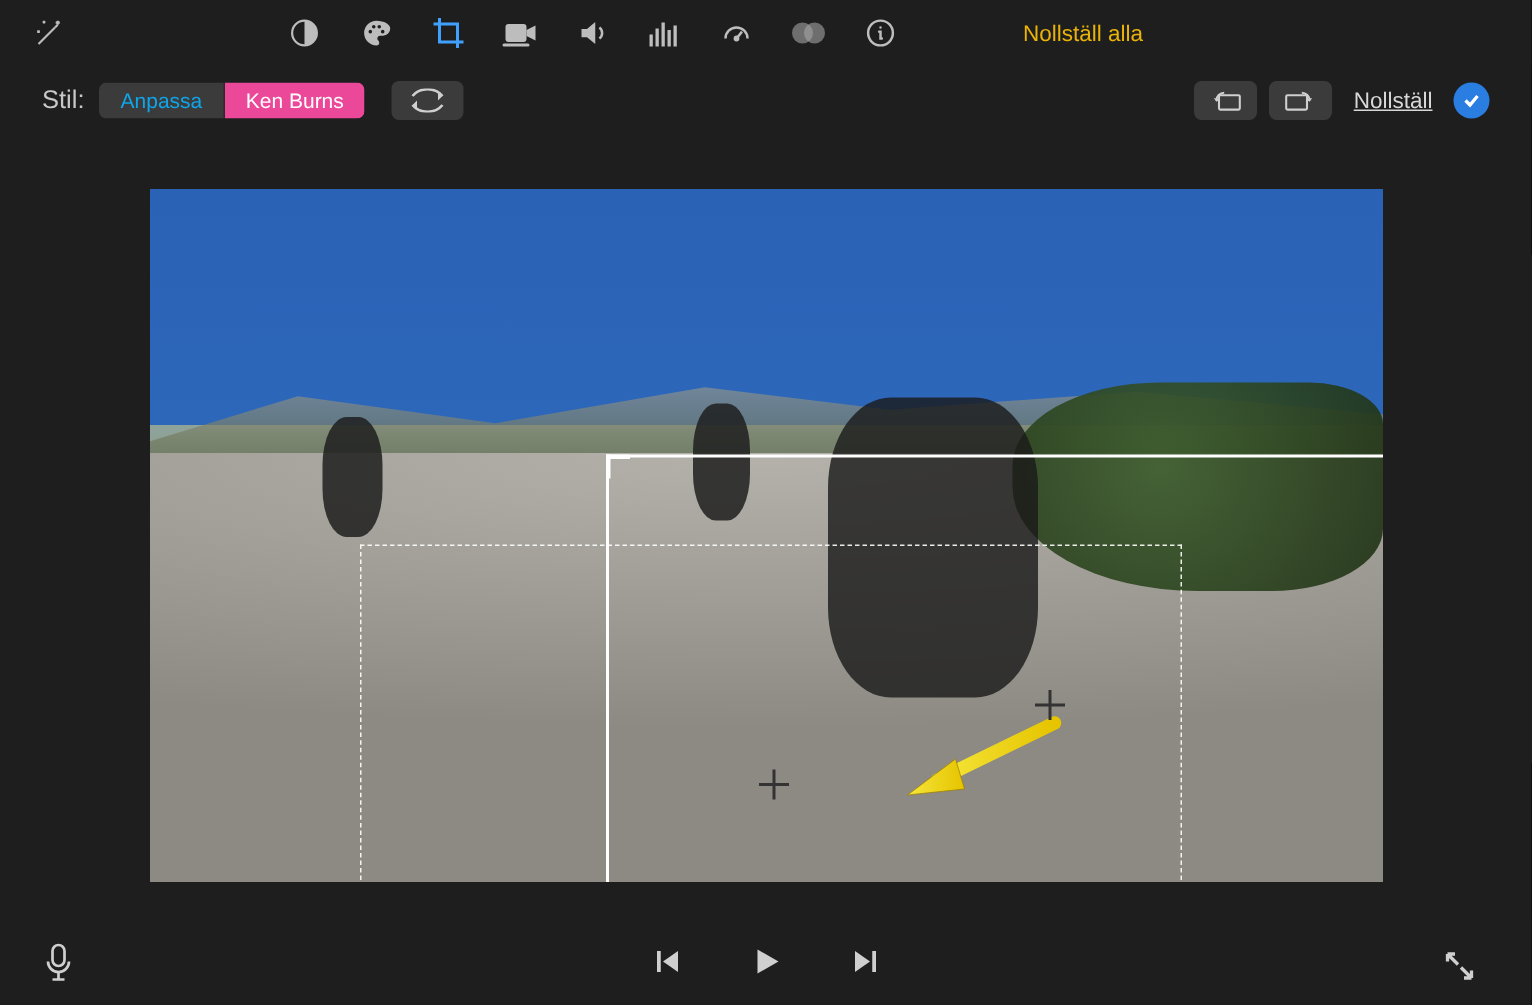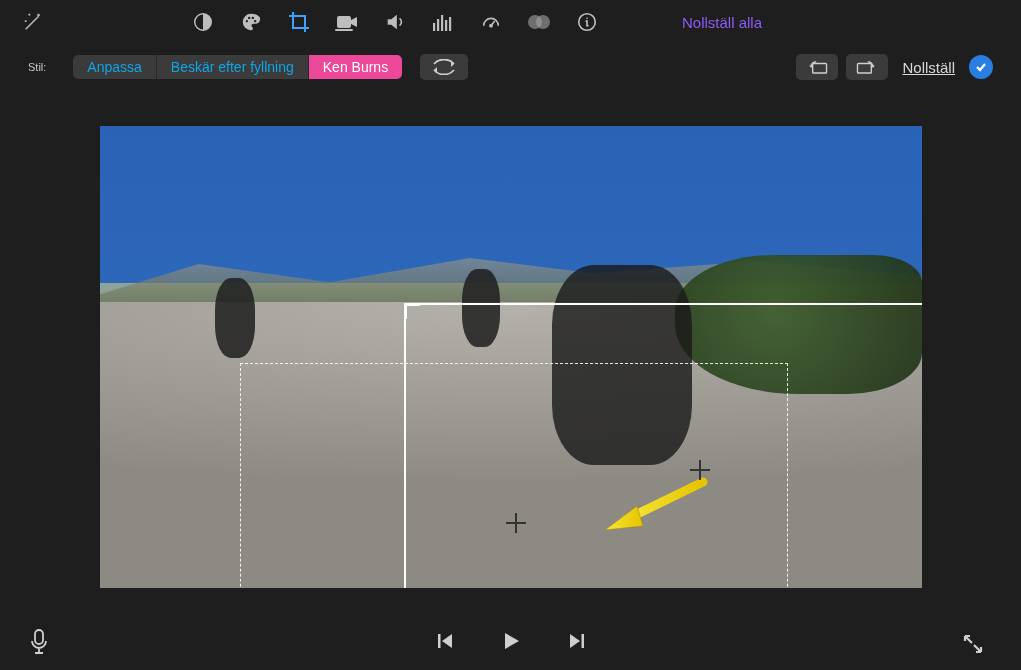--- a/index.html
+++ b/index.html
@@ -16,28 +16,28 @@
     height: 44px;
     display: flex;
     align-items: center;
     padding: 0 18px;
     background: #1e1e1e;
   }
   .wand { margin-right: 140px; }
   .tool-icons { display: flex; align-items: center; gap: 18px; }
   .tool-btn { width: 30px; height: 30px; display:flex; align-items:center; justify-content:center; border-radius:4px; cursor:pointer;}
   .tool-btn.active { background: transparent; }
-  .reset-all { margin-left: 80px; font-size: 15px; color: #8b5cf6; cursor:pointer;}
+  .reset-all { margin-left: 80px; font-size: 15px; color: #eab308; cursor:pointer;}
   .style-row {
     height: 46px;
     display:flex;
     align-items:center;
     padding: 0 28px;
   }
-  .style-label { font-size: 11px; color:#c8c8c8; margin-right: 27px;}
+  .style-label { font-size: 17px; color:#c8c8c8; margin-right: 10px;}
   .seg { display:flex; border-radius:5px; overflow:hidden;}
   .seg-btn {
     padding: 4px 14px;
     font-size: 14px;
     background: #3b3b3b;
     color:#0ea5e9;
     border:none;
     cursor:pointer;
     border-right:1px solid #2a2a2a;
   }
@@ -229,21 +229,20 @@
         </svg>
     </div>
   </div>
   <div class="reset-all">Nollställ alla</div>
 </div>
 
 <div class="style-row">
   <span class="style-label">Stil:</span>
   <div class="seg">
     <button class="seg-btn">Anpassa</button>
-    <button class="seg-btn">Beskär efter fyllning</button>
     <button class="seg-btn active">Ken Burns</button>
   </div>
   <div class="swap-btn">
     <svg width="28" height="16" viewBox="0 0 28 16" fill="none" stroke="#cfcfcf" stroke-width="1.8">
       <path d="M4 5 C 9 -1, 19 -1, 24 5"></path>
         <path d="M21 2l3 3-3 3" fill="#cfcfcf" stroke="none"></path>
       <path d="M24 11 C 19 17, 9 17, 4 11"></path>
         <path d="M7 14l-3-3 3-3" fill="#cfcfcf" stroke="none"></path>
     </svg>
   </div>

